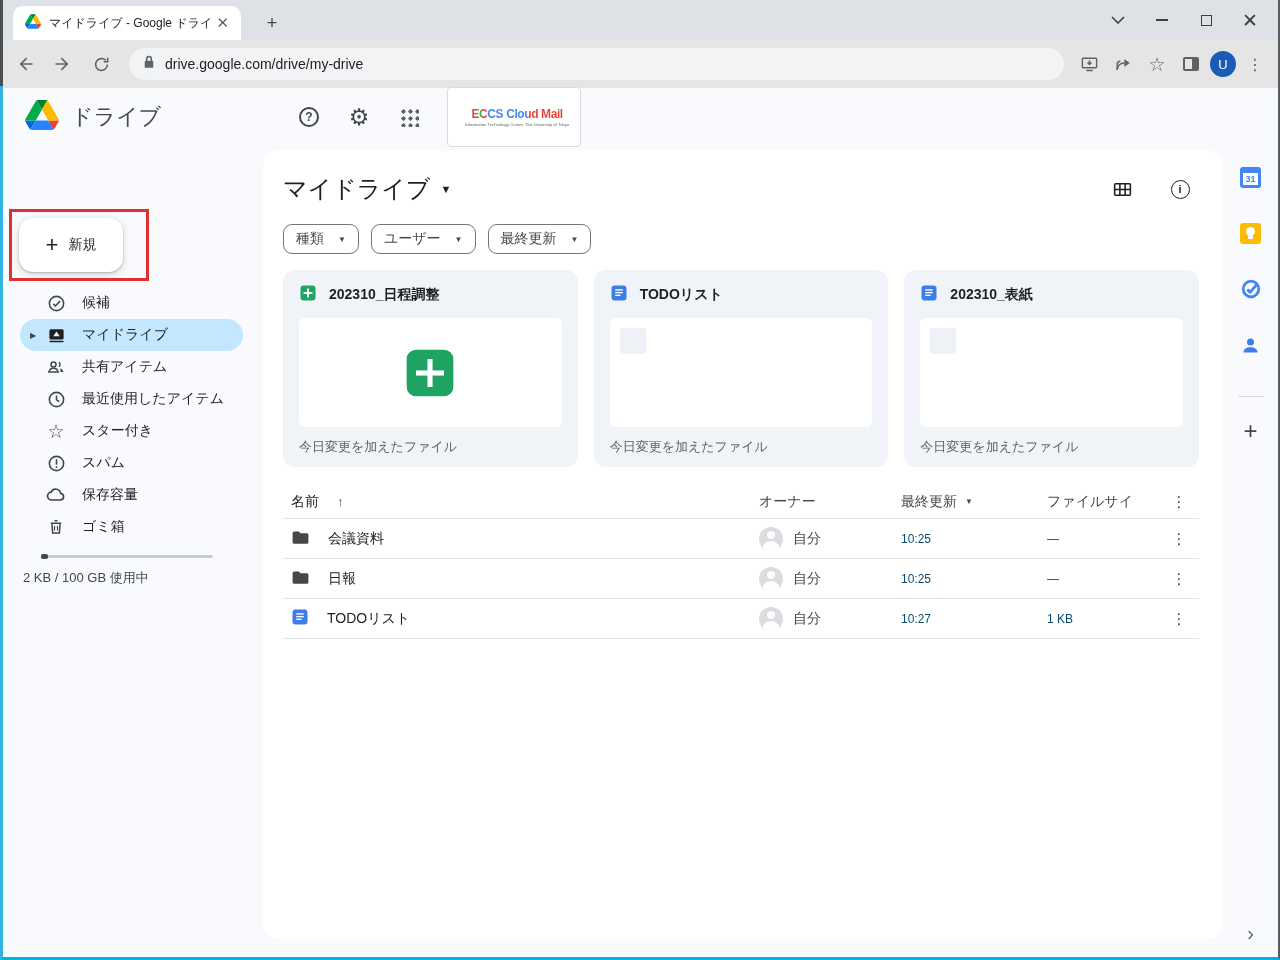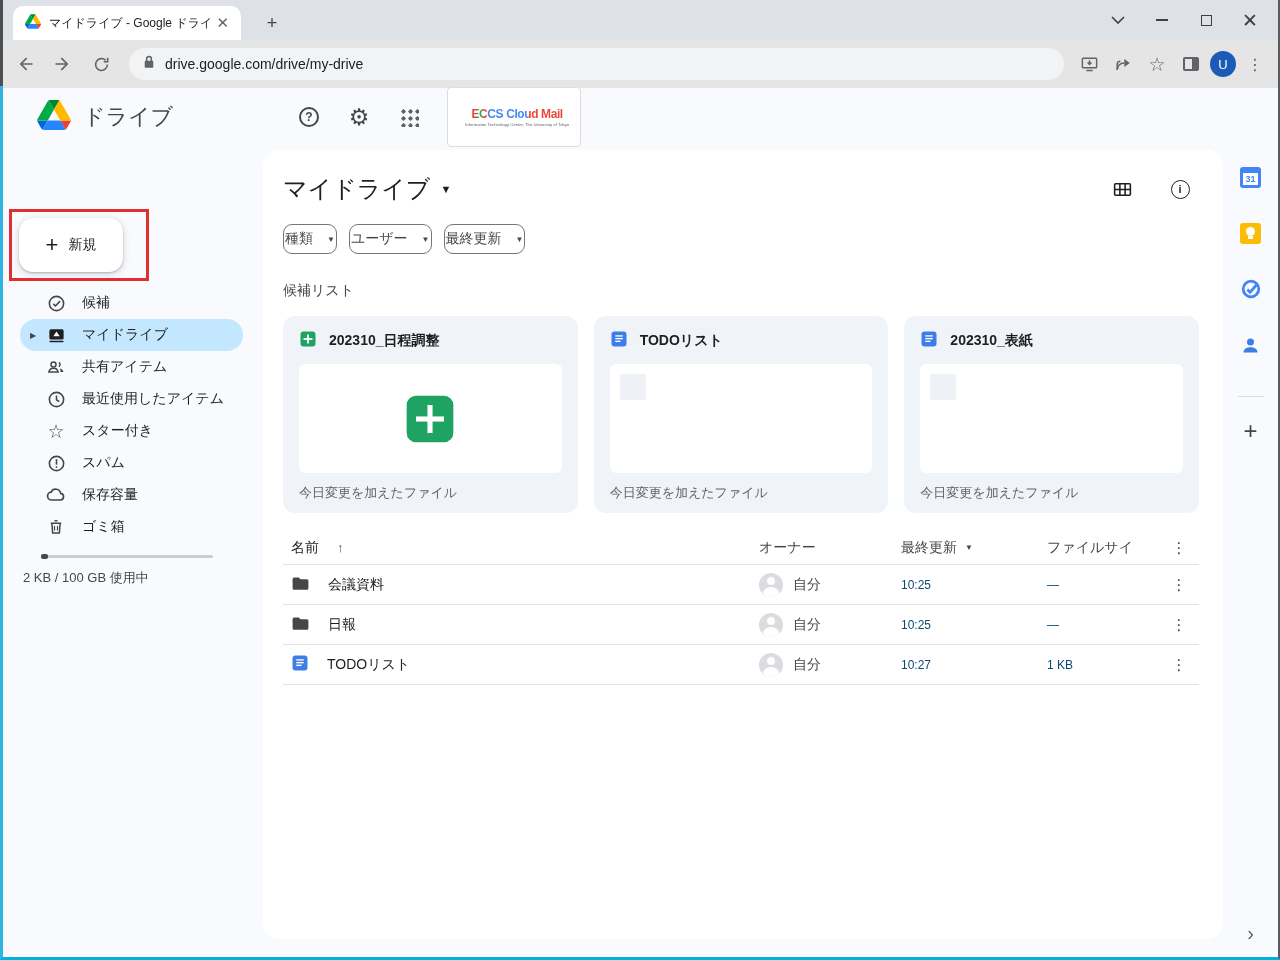--- a/index.html
+++ b/index.html
@@ -26,21 +26,21 @@
   .omnibox .url { font-size:14px; color:#202124; margin-left:10px; }
   .tb-right { display:flex; align-items:center; gap:4px; margin-right:8px; }
   .tb-ico { width:30px; height:30px; display:flex; align-items:center; justify-content:center; color:#5f6368; }
   .sidepanel-ico { width:16px; height:14px; border:2px solid #5f6368; border-right:7px solid #5f6368; border-radius:2px; }
   .tb-avatar { width:26px; height:26px; border-radius:50%; background:#1b5bb8; color:#fff; font-size:13px; display:flex; align-items:center; justify-content:center; }
   .kebab { font-size:16px; color:#5f6368; }
 
   
   .app { position:absolute; left:0; right:0; top:88px; bottom:0; background:#f8fafd; }
   .drive-header { position:absolute; left:0; right:0; top:0; height:58px; display:flex; align-items:center; }
-  .brand { width:260px; display:flex; align-items:center; padding-left:34px; gap:12px; }
+  .brand { width:260px; display:flex; align-items:center; padding-left:22px; gap:12px; }
   .brand-name { font-size:22px; color:#444746; }
   .searchbar { width:700px; height:44px; background:#e9eef6; border-radius:22px; display:flex; align-items:center; padding:0 16px; }
   .searchbar .ph { font-size:15px; color:#444746; margin-left:14px; flex:1; }
   .hdr-icons { display:flex; align-items:center; gap:10px; margin-left:26px; }
   .hdr-ico { width:40px; height:40px; border-radius:50%; display:flex; align-items:center; justify-content:center; color:#444746; }
   .help-circle { width:20px; height:20px; border:2px solid #444746; border-radius:50%; font-size:12px; font-weight:bold; color:#444746; display:flex; align-items:center; justify-content:center; }
   .gear-glyph { font-size:23px; line-height:1; }
   .apps-grid { width:20px; height:20px; background-image:radial-gradient(circle,#5f6368 1.9px,transparent 2.3px); background-size:7px 7px; background-position:1px 1px; }
   .account-pill { margin-left:8px; width:134px; height:60px; background:#fff; border:1px solid #dadce0; border-radius:4px; display:flex; align-items:center; padding:0 6px 0 8px; gap:6px; }
   .eccs-logo { flex:1; display:flex; flex-direction:column; align-items:center; }
@@ -66,21 +66,21 @@
 
   
   .panel { position:absolute; left:260px; right:55px; top:62px; bottom:18px; background:#fff; border-radius:16px; padding:22px 24px 0 20px; overflow:hidden; }
   .panel-titlerow { display:flex; align-items:center; height:34px; }
   .panel-title { font-size:24px; color:#1f1f1f; }
   .title-caret { font-size:11px; color:#1f1f1f; margin-left:10px; }
   .view-icons { margin-left:auto; display:flex; align-items:center; gap:24px; padding-right:2px; }
   .view-ico { width:34px; height:34px; display:flex; align-items:center; justify-content:center; color:#1f1f1f; }
   .info-circle { width:19px; height:19px; border:1.8px solid #1f1f1f; border-radius:50%; font-size:11px; font-weight:bold; color:#1f1f1f; display:flex; align-items:center; justify-content:center; }
   .chips { display:flex; gap:12px; margin-top:18px; }
-  .chip { height:30px; border:1px solid #747775; border-radius:9px; display:flex; align-items:center; padding:0 1px; gap:14px; }
+  .chip { height:30px; border:1px solid #747775; border-radius:9px; display:flex; align-items:center; padding:0 12px; gap:14px; }
   .chip-label { font-size:14px; color:#444746; }
   .chip-caret { font-size:8px; color:#444746; }
   .section-label { margin-top:28px; font-size:14px; color:#444746; }
   .cards { display:flex; gap:16px; margin-top:16px;justify-content:space-between; }
   .card { flex:1; height:197px; background:#f0f4f9; border-radius:12px; display:flex; flex-direction:column; }
   .card-head { display:flex; align-items:center; gap:12px; padding:14px 16px 12px; }
   .card-name { font-size:14px; font-weight:bold; color:#1f1f1f; }
   .thumb { margin:0 16px; height:112px; background:#fff; border-radius:6px; position:relative; display:flex; align-items:center; justify-content:center; }
   .thumb .doc-hint { position:absolute; left:10px; top:10px; width:26px; height:26px; background:#eef1f6; border-radius:3px; }
   .card-caption { padding:11px 16px; font-size:13px; color:#5f6368; }
@@ -355,21 +355,20 @@
         <div class="chip">
           <span class="chip-label">ユーザー</span>
           <span class="chip-caret">▼</span>
         </div>
         <div class="chip">
           <span class="chip-label">最終更新</span>
           <span class="chip-caret">▼</span>
         </div>
       </div>
 
-      <div class="section-label">候補リスト</div>
 
       <div class="cards">
         <div class="card">
           <div class="card-head">
             <span><svg width="18" height="18" viewBox="0 0 24 24">
                   <rect x="2" y="2" width="20" height="20" rx="4" fill="#1ea362"></rect>
                   <path d="M10.8 6h2.4v12h-2.4z" fill="#fff"></path>
                   <path d="M6 10.8h12v2.4H6z" fill="#fff"></path>
                 </svg></span>
             <span class="card-name">202310_日程調整</span>

